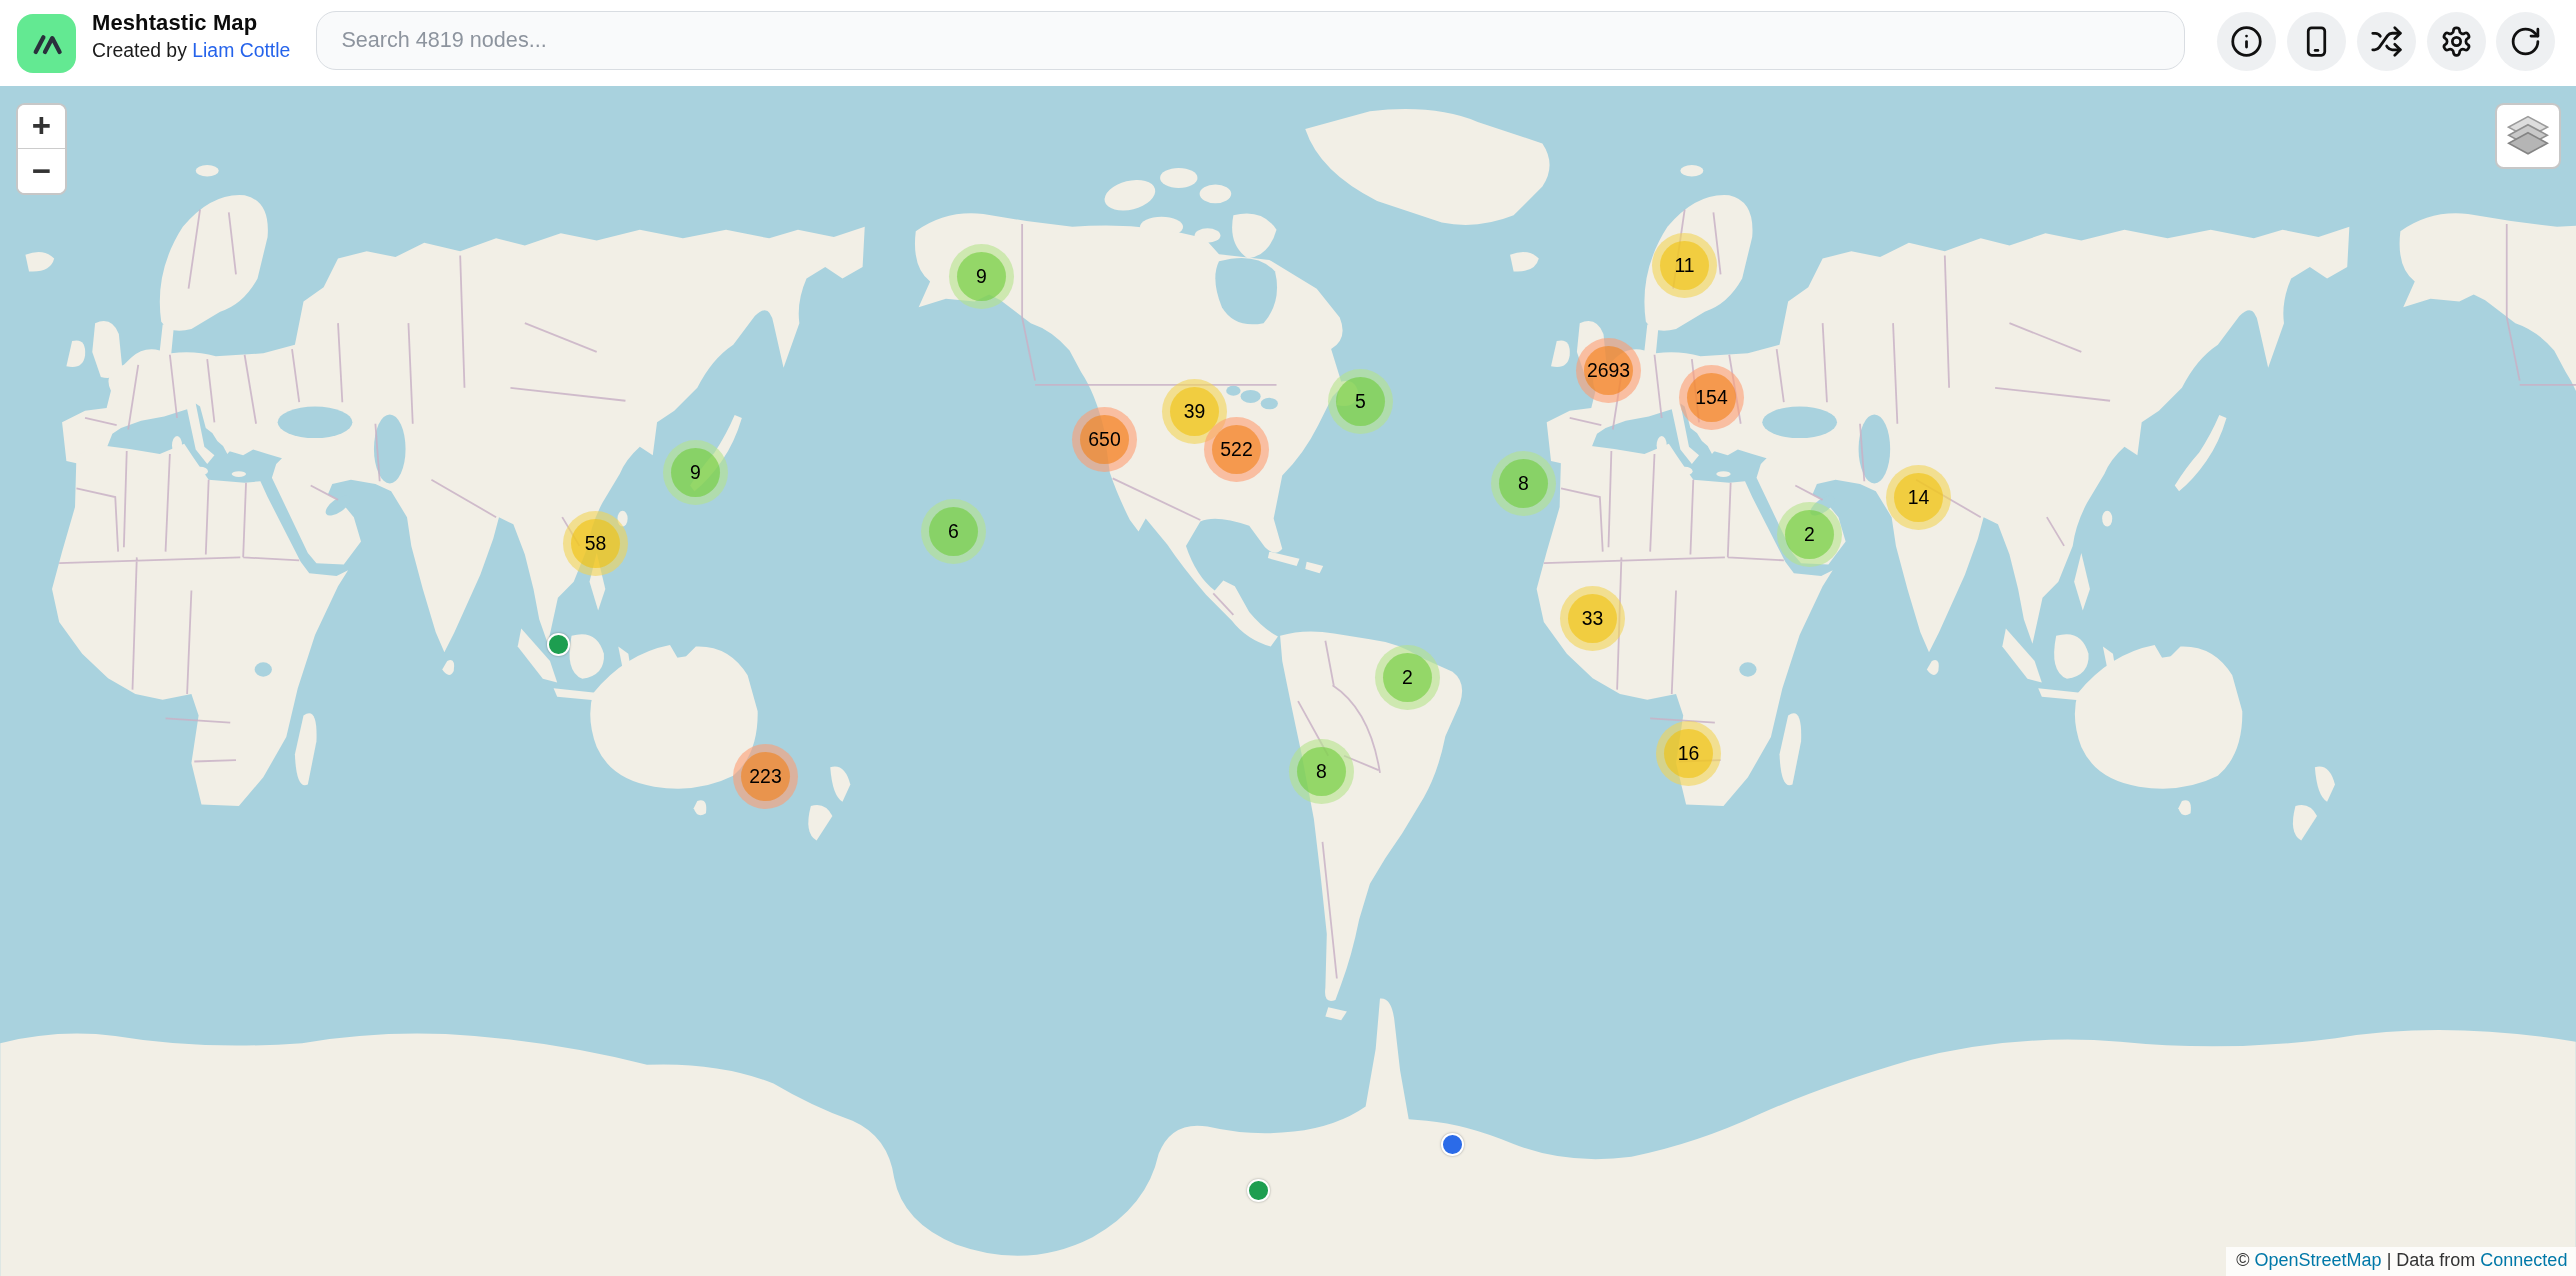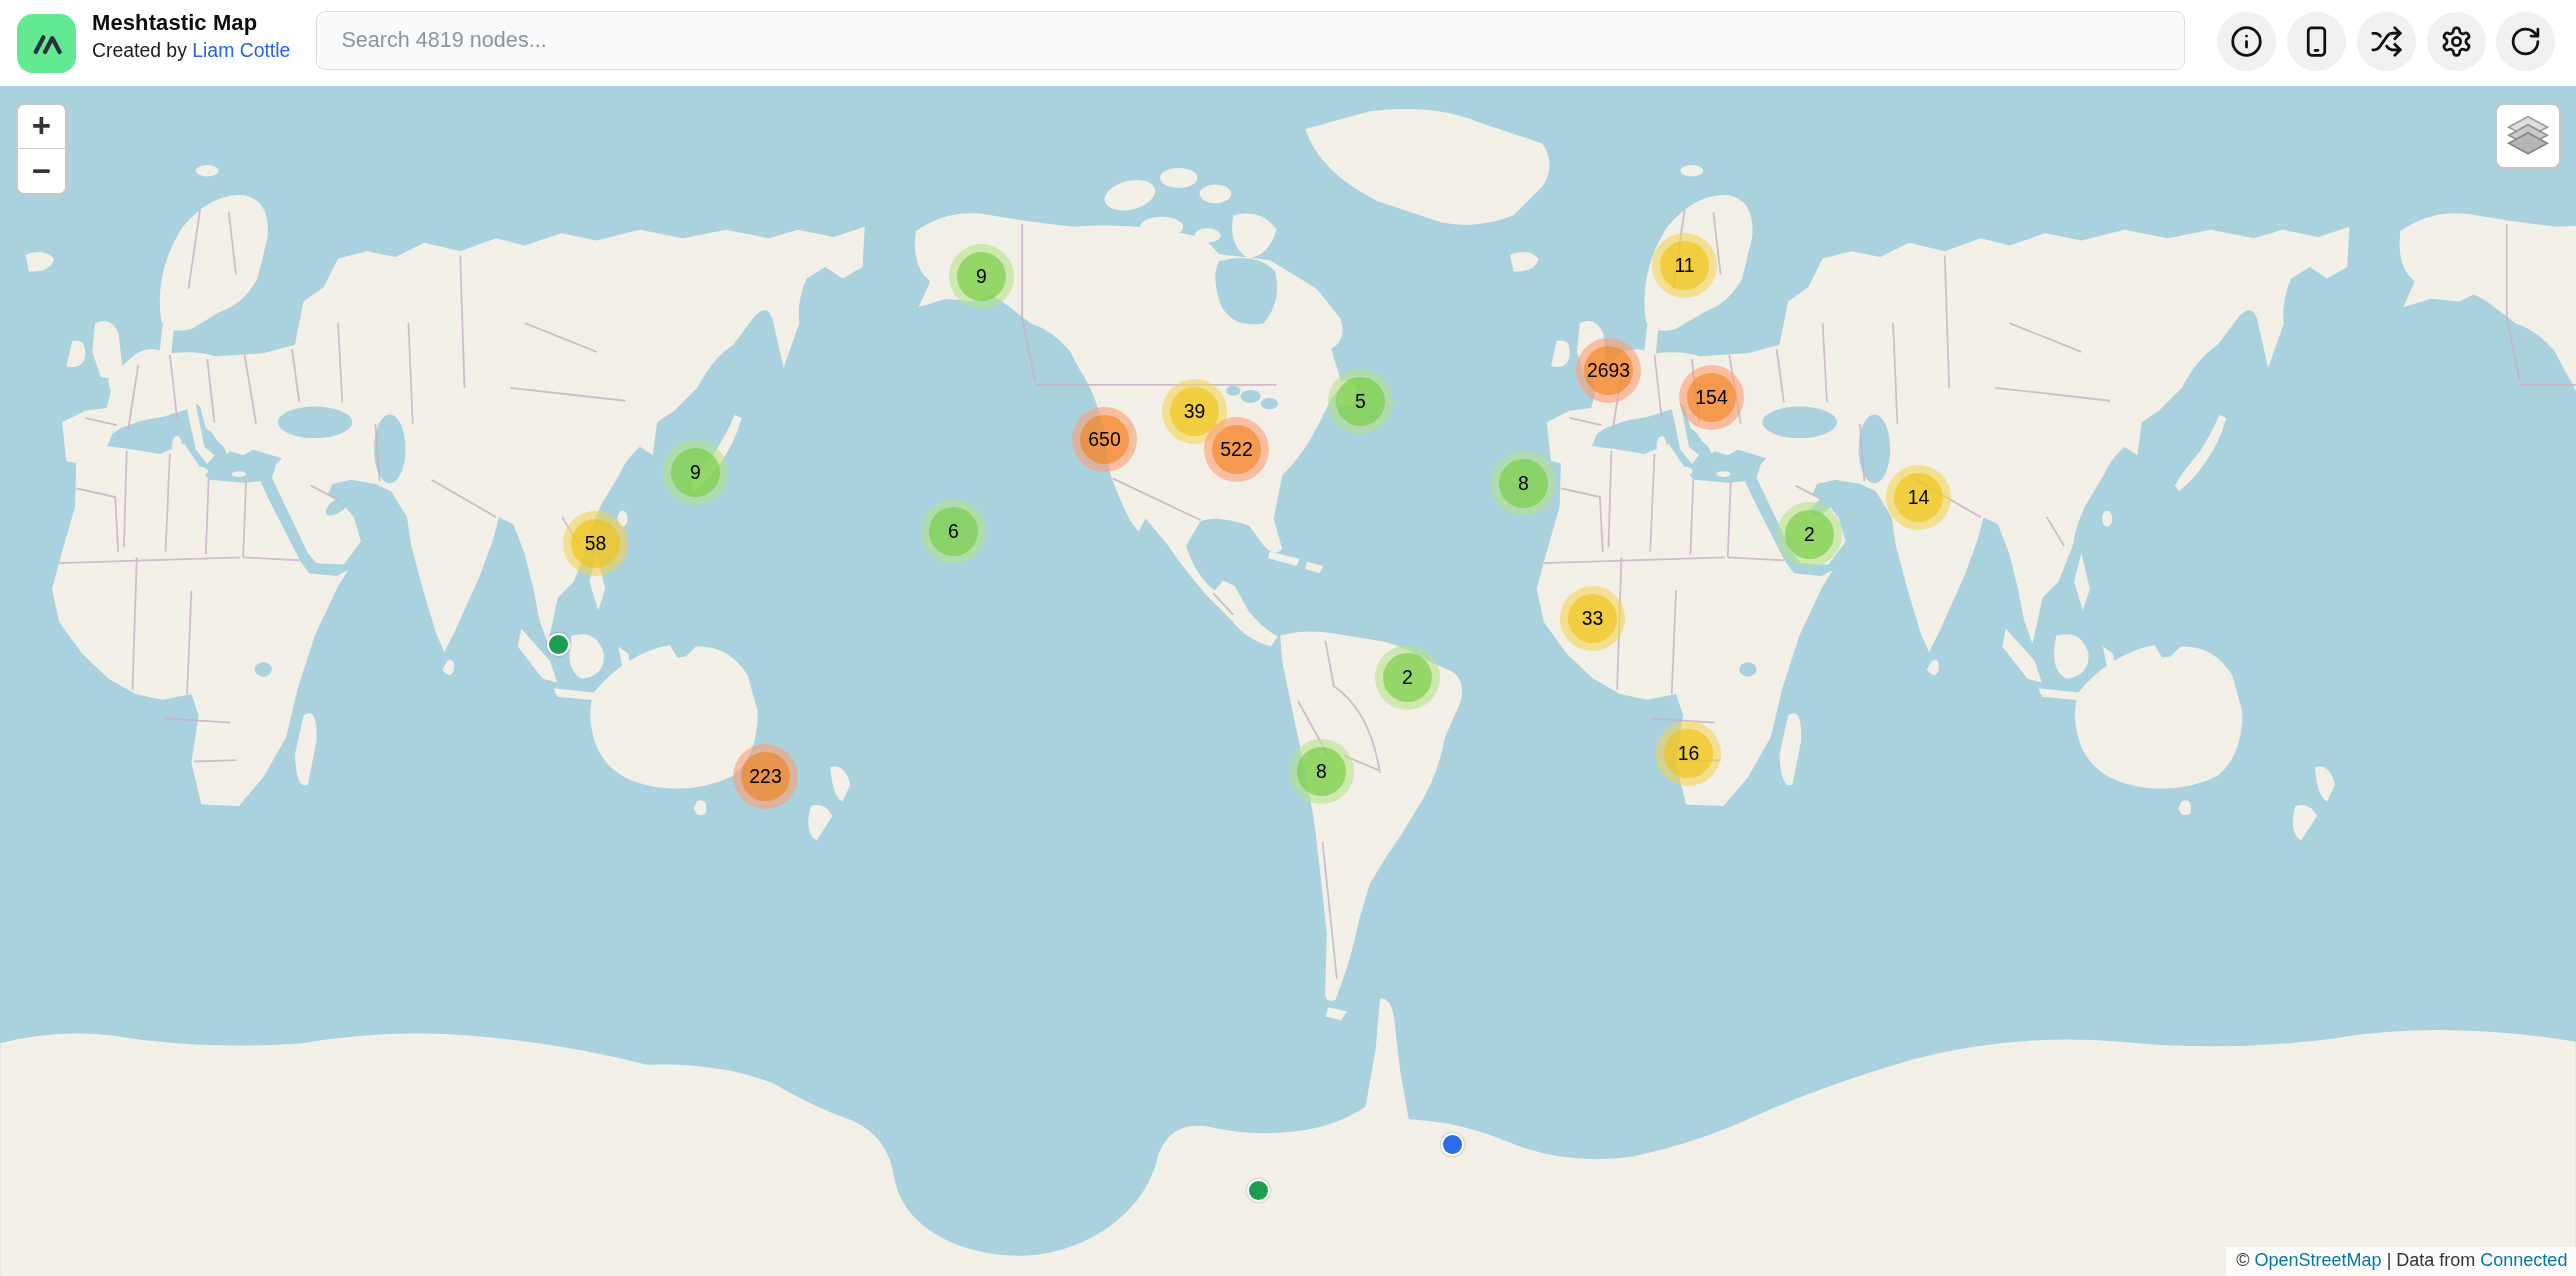--- a/index.html
+++ b/index.html
@@ -9,21 +9,21 @@
   }
   
   .header{position:absolute;left:0;top:0;width:2576px;height:86px;background:#ffffff;z-index:30;}
   .logo{position:absolute;left:17px;top:13.7px;width:59px;height:59px;border-radius:16px;
     background:var(--logo_bg);display:flex;align-items:center;justify-content:center;}
   .title-block{position:absolute;left:92px;top:10px;line-height:1.2;}
   .app-title{font-size:22px;font-weight:bold;color:#0c0c0c;letter-spacing:0.1px;}
   .byline{font-size:19.4px;color:#1b1b1b;margin-top:2.9px;}
   .byline a{color:var(--link);text-decoration:none;cursor:pointer;text-align:center;}
   .search{position:absolute;left:316px;top:10.8px;width:1869px;height:59px;box-sizing:border-box;
-    border:1.4px solid var(--search_border);border-radius:9px;background:var(--search_bg);
+    border:1.4px solid var(--search_border);border-radius:20px;background:var(--search_bg);
     font-size:21.6px;color:#333;padding:0 24.4px;outline:none;font-family:"Liberation Sans",sans-serif;}
   .search::placeholder{color:#8d949e;}
   .hbtn{position:absolute;top:11.5px;width:59px;height:59px;border-radius:50%;border:none;
     background:var(--btn_bg);display:flex;align-items:center;justify-content:center;cursor:pointer;padding:0;}
   .hbtn svg{width:33px;height:33px;stroke:#101010;stroke-width:2;fill:none;
     stroke-linecap:round;stroke-linejoin:round;}
   
   .map{position:absolute;left:0;top:86px;width:2576px;height:1190px;background:var(--ocean);overflow:hidden;}
   svg.world{position:absolute;left:0;top:0;display:block;}
   .land{fill:var(--land);}

